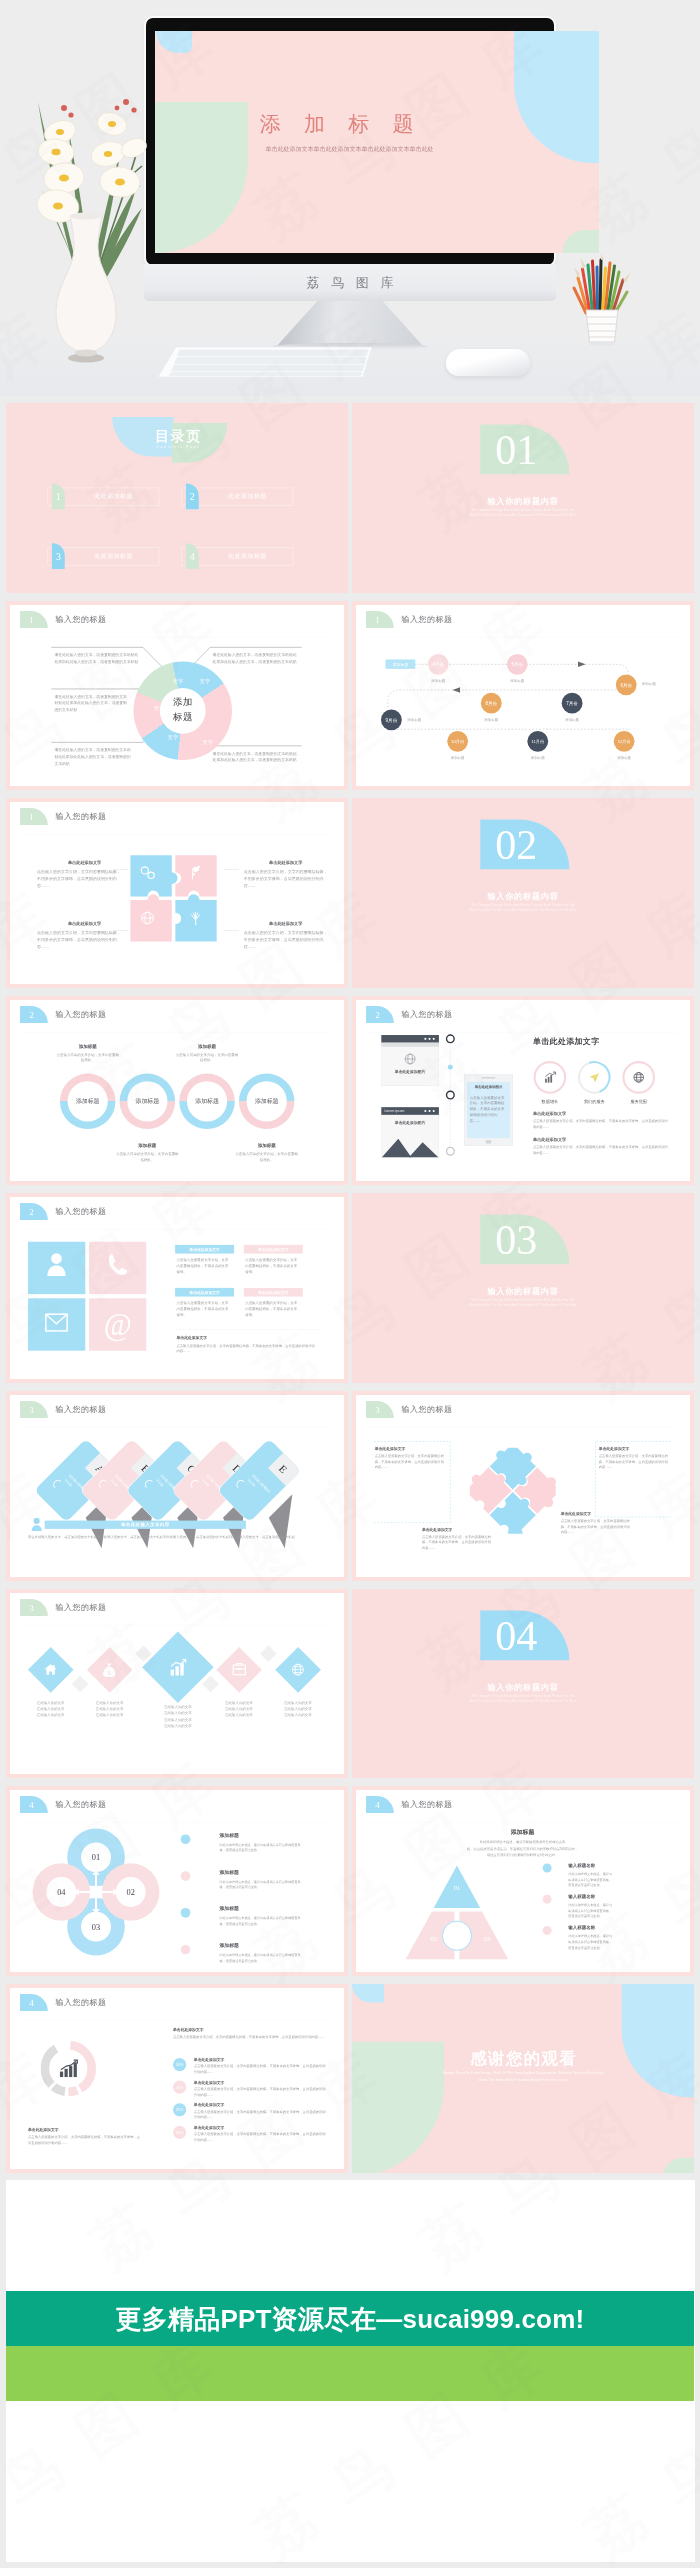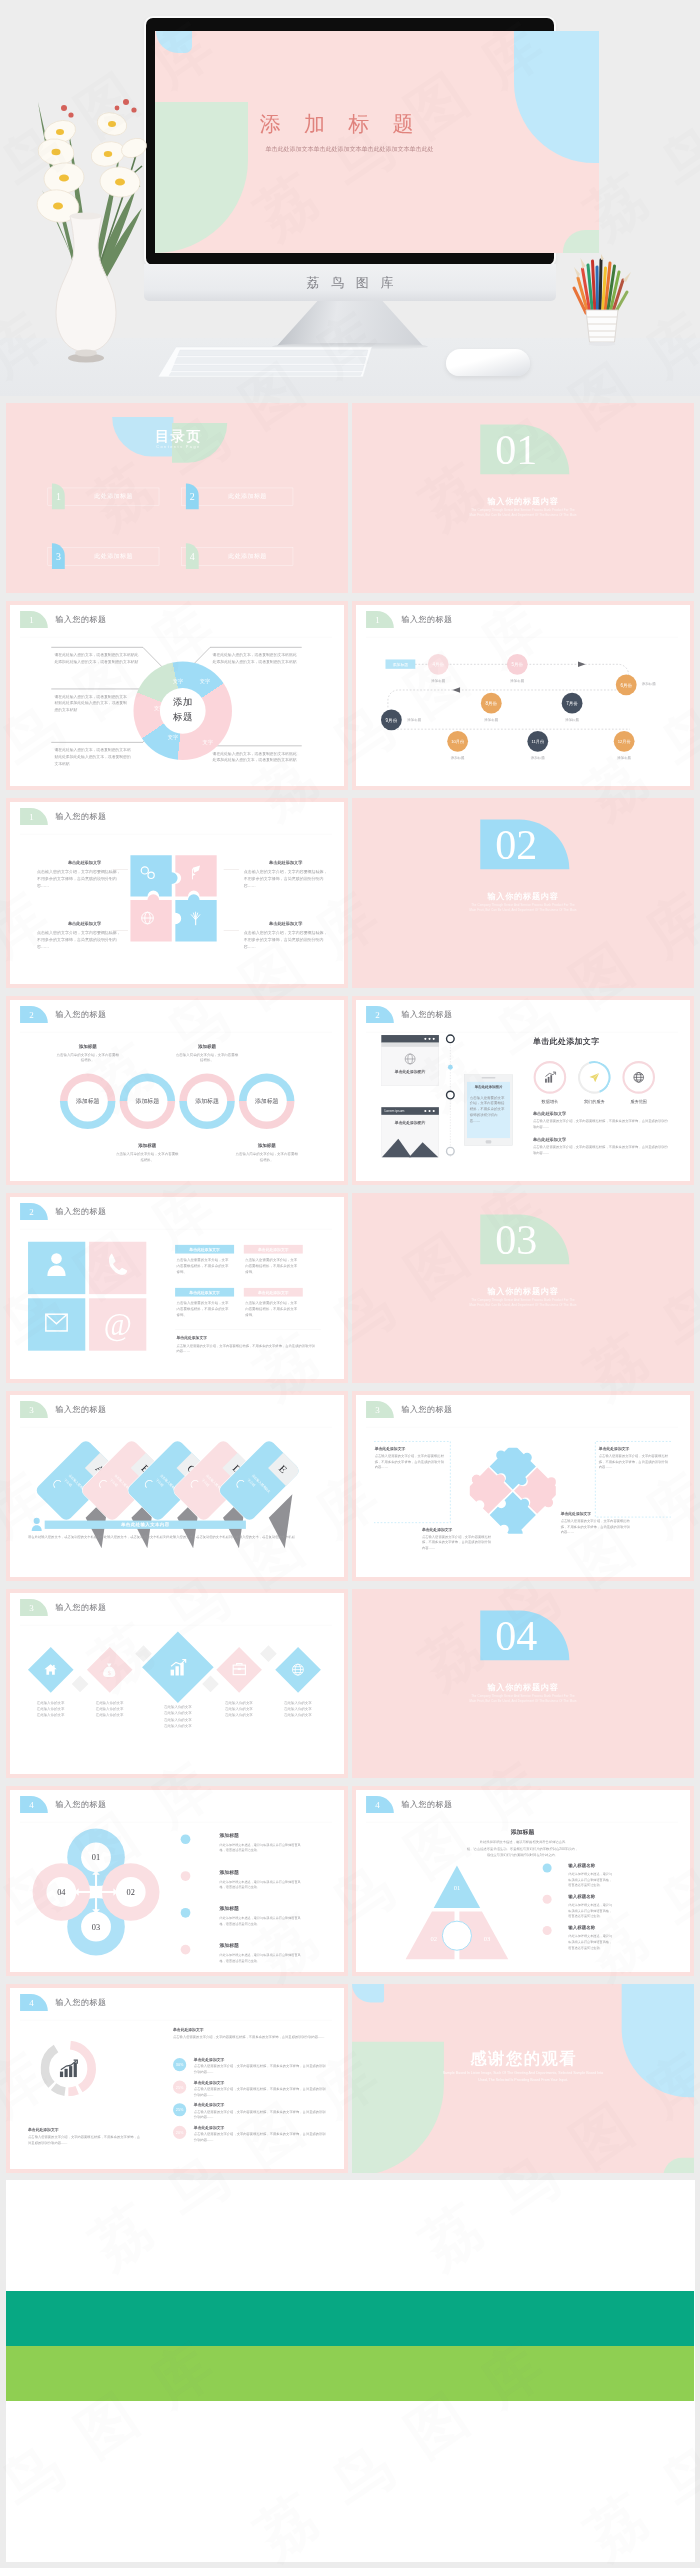--- a/index.html
+++ b/index.html
@@ -990,20 +990,21 @@
     <div style="position:absolute;z-index:3;left:0;top:244px;width:960px;text-align:center;font-size:10px;color:#fff;opacity:.85">Sample Based In Listen  Image, Such Of The Greeting And Departments, Selected Sample Based Into</div>
     <div style="position:absolute;z-index:3;left:0;top:262px;width:960px;text-align:center;font-size:10px;color:#fff;opacity:.85">Used, The Selected Is Providing Based From Your Input.</div>
    </div>
           </div>
   </div>
 </div>
 </div>
 
 <div style="position:absolute;left:6px;top:2180px;width:689px;height:382px;background:#fff"></div>
 <div style="position:absolute;left:6px;top:2291px;width:688px;height:55px;background:#07a883"></div>
+<div style="position:absolute;left:6px;top:2291px;width:688px;height:55px;line-height:56px;text-align:center;font-size:26px;font-weight:bold;color:#fff;letter-spacing:.2px">更多精品PPT资源尽在—sucai999.com!</div>
 <div style="position:absolute;left:6px;top:2346px;width:688px;height:55px;background:#8fcf52"></div>
 
 <div class="wm">
 
   <span style="left:-95px;top:90px">荔 鸟 图 库</span>
   <span style="left:235px;top:90px">荔 鸟 图 库</span>
   <span style="left:565px;top:90px">荔 鸟 图 库</span>
 
   <span style="left:-260px;top:380px">荔 鸟 图 库</span>
   <span style="left:70px;top:380px">荔 鸟 图 库</span>

